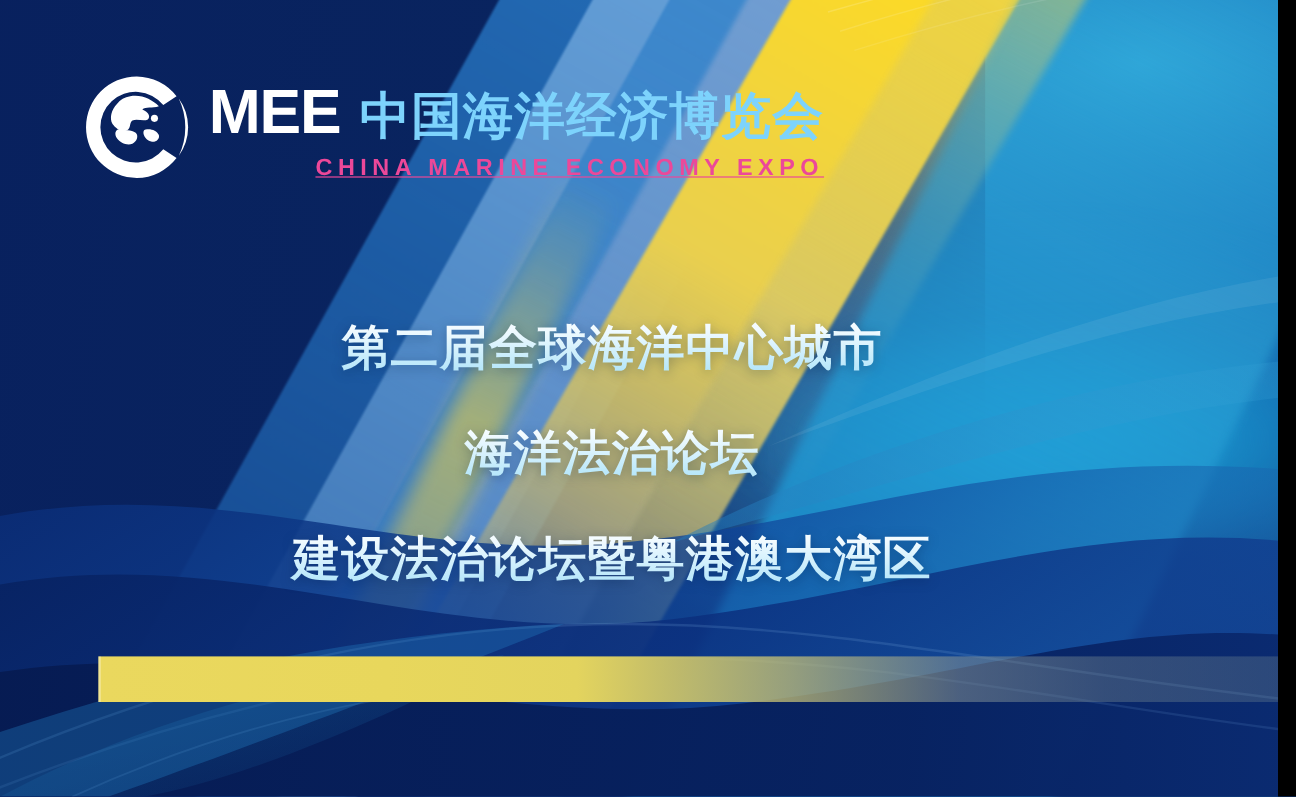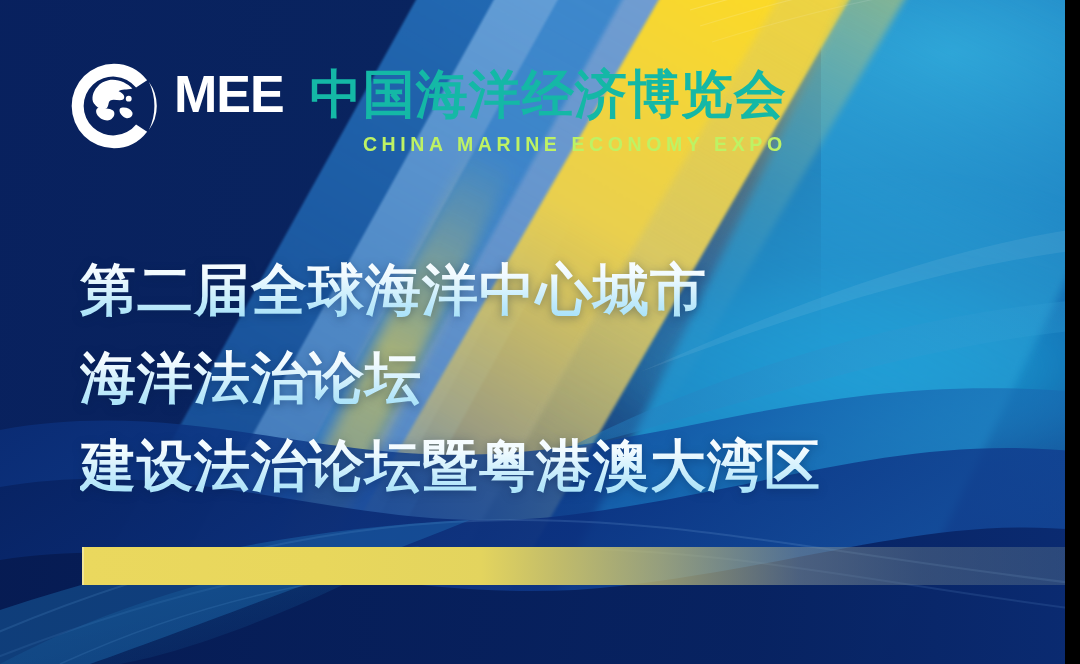--- a/index.html
+++ b/index.html
@@ -71,45 +71,46 @@
     position:absolute;left:330px;top:120px;width:48px;height:640px;
     background:linear-gradient(180deg,rgba(255,220,40,0),rgba(250,215,60,.55) 35%,rgba(235,205,90,.35) 70%,rgba(200,190,120,0));
     transform:rotate(26deg);filter:blur(7px);
   }
 
   
   .logo{position:absolute;left:68px;top:62px;display:flex;align-items:flex-start;}
   .logo-mark{width:92px;height:92px;flex:0 0 auto;margin-top:-2px;}
   .logo-text{margin-left:14px;padding-top:6px;}
   .logo-cn{
-    font-size:52px;line-height:1;color:#14b8a6;font-weight:700;
+    font-size:42px;line-height:1;color:#7dd3fc;font-weight:700;
     letter-spacing:1px;white-space:nowrap;
     font-family:Liberation Mono, monospace;
   }
   .logo-en{
-    margin-top:10px;font-size:19.5px;line-height:1;color:#bef264;font-weight:700;
-    letter-spacing:4.6px;white-space:nowrap;
+    margin-top:10px;font-size:19.5px;line-height:1;color:#ec4899;font-weight:700;
+    letter-spacing:4.6px;white-space:nowrap;text-decoration:underline;
   }
 
   
   .headline{
     position:absolute;left:80px;top:246px;width:860px;
   }
   .hl-line{
     font-family:"DejaVu Sans","Liberation Sans",sans-serif;
     font-weight:700;
-    font-size:56px;
+    font-size:40px;
     line-height:88px;
     letter-spacing:1px;
     white-space:nowrap;
     background:linear-gradient(180deg,#ffffff 0%,#f2fbff 32%,#bde9fb 66%,#8fd9f6 100%);
     -webkit-background-clip:text;background-clip:text;
     color:transparent;
     -webkit-text-fill-color:transparent;
     filter:drop-shadow(0 2px 5px rgba(3,25,70,.35));
+    text-align:center;
   }
 
   
   .gold-bar{
     position:absolute;left:82px;top:547px;width:998px;height:38px;
     background:linear-gradient(90deg,
       #ead85e 0%, #e8d75c 24%, #e3d45e 40%,
       rgba(200,195,120,.72) 58%,
       rgba(130,145,150,.55) 72%,
       rgba(105,125,140,.45) 84%,
@@ -209,21 +210,21 @@
         <path d="M33 52 C39 53 45 52 49 55 C52 58 50 63 46 65
                  C41 67 35 64 32 60 C30 57 30 53 33 52 Z"></path>
         <path d="M58 52 C63 51 68 53 70 57 C71 61 67 64 63 63
                  C59 62 56 58 56 55 C56 53 57 52 58 52 Z"></path>
         <circle cx="66" cy="42" r="3.2"></circle>
       </g>
     </svg>
 
     <div class="logo-text">
       <div style="display:flex;align-items:baseline;">
-        <div style="font-size:52px;font-weight:700;color:#fff;line-height:1;letter-spacing:-1px;margin-right:26px;">MEE</div>
+        <div style="font-size:52px;font-weight:700;color:#fff;line-height:1;letter-spacing:-1px;margin-right:16px;">MEE</div>
         <div class="logo-cn">中国海洋经济博览会</div>
       </div>
       <div class="logo-en" style="text-align:right;">CHINA MARINE ECONOMY EXPO</div>
     </div>
   </div>
 
   <div class="headline">
     <div class="hl-line">第二届全球海洋中心城市</div>
     <div class="hl-line">海洋法治论坛</div>
     <div class="hl-line">建设法治论坛暨粤港澳大湾区</div>

